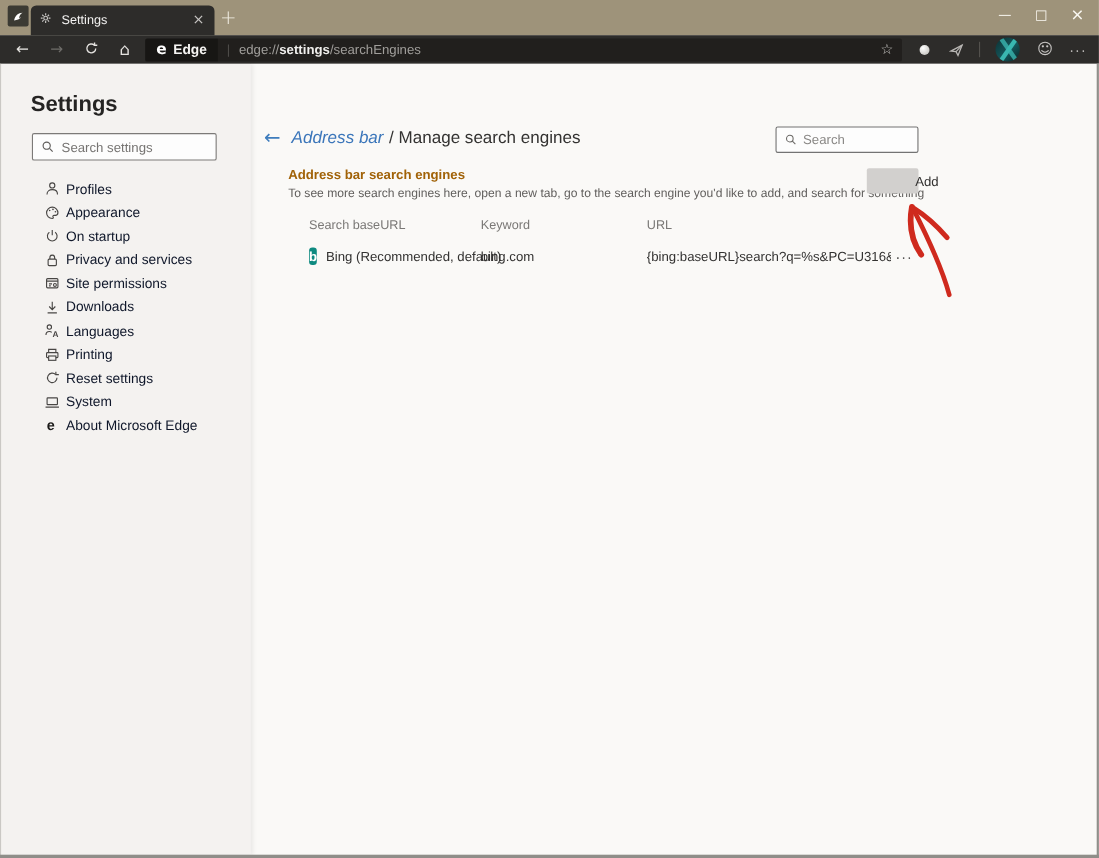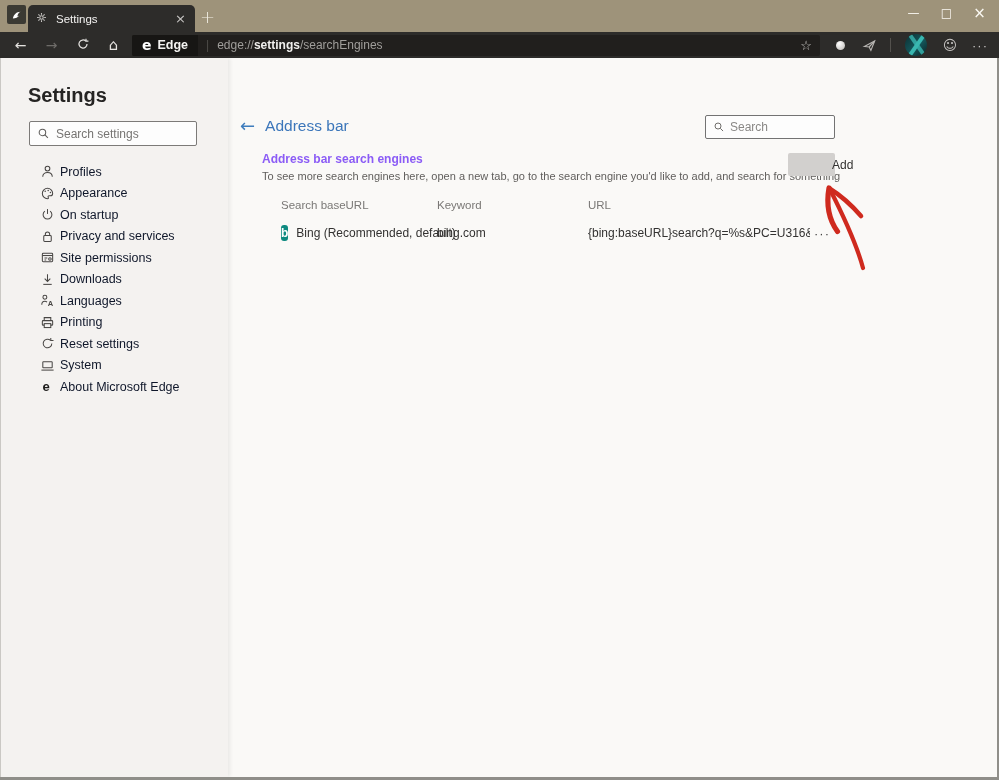--- a/index.html
+++ b/index.html
@@ -55,27 +55,27 @@
   .sb-search input { border:none; outline:none; background:transparent; flex:1; font-size:12px; margin-left:6px; color:#323130; font-family:"Liberation Sans",sans-serif; min-width:0; }
   .sb-search input::placeholder { color:#767472; }
   .nav { margin-top:15px; }
   .nav-item { display:flex; align-items:center; height:21.5px; padding-left:40px; cursor:pointer; }
   .nav-icon { width:15px; height:15px; flex:0 0 15px; display:flex; align-items:center; justify-content:center; }
   .nav-label { margin-left:5px; font-size:12.5px; color:#0f172a; white-space:nowrap; }
 
   .main { flex:1; position:relative; background:#faf9f7; }
   .crumb { position:absolute; left:12px; top:56px; height:24px; display:flex; align-items:center; font-size:15.5px; color:#333231; }
   .crumb-back { color:#3f7dbd; font-size:18px; margin-right:10px; cursor:pointer; line-height:1; }
-  .crumb-link { color:#3b76ba; cursor:pointer; }
+  .crumb-link { color:#3b76ba; cursor:pointer;font-style:italic; }
   .crumb-rest { margin-left:5px; }
   .main-search { position:absolute; left:477px; top:57px; width:130px; height:24px; border:1px solid #737373; border-radius:2px; background:#fdfdfd; display:flex; align-items:center; padding:0 7px; }
   .main-search input { border:none; outline:none; background:transparent; flex:1; font-size:12px; margin-left:5px; color:#323130; font-family:"Liberation Sans",sans-serif; min-width:0; }
   .main-search input::placeholder { color:#8a8886; }
 
-  .section-head { position:absolute; left:34px; top:94px; font-size:12px; font-weight:bold; color:#8b5cf6; }
+  .section-head { position:absolute; left:34px; top:94px; font-size:12px; font-weight:bold; color:#a16207; }
   .section-desc { position:absolute; left:34px; top:112px; font-size:11px; color:#605e5c; white-space:nowrap; }
   .add-btn { position:absolute; left:560px; top:95px; width:47px; height:23px; background:#d2d0ce; border:none; border-radius:2px; font-size:12px; color:#323130; cursor:pointer; font-family:"Liberation Sans",sans-serif;padding-left:44px; }
 
   .se-table { position:absolute; left:53px; top:138px; width:553px; }
   .se-hrow, .se-row { display:grid; grid-template-columns:156px 151px 1fr 24px; align-items:center; }
   .se-hrow { height:18px; font-size:11.5px; color:#7a7876; }
   .se-row { height:26px; margin-top:6px; font-size:12px; color:#333231; }
   .se-engine { display:flex; align-items:center; gap:8px; white-space:nowrap; }
   .bing-ic { width:16px; height:16px; border-radius:3px; background:#0e8a80; color:#ffffff; font-weight:bold; font-size:12px; display:flex; align-items:center; justify-content:center; line-height:1; }
   .se-url { white-space:nowrap; overflow:hidden; }
@@ -264,20 +264,21 @@
           </span>
         <span class="nav-label">About Microsoft Edge</span>
       </div>
     </div>
   </div>
 
   <div class="main">
     <div class="crumb">
       <span class="crumb-back sym">←</span>
       <span class="crumb-link">Address bar</span>
+      <span class="crumb-rest">/ Manage search engines</span>
     </div>
     <div class="main-search">
       <svg width="12" height="12" viewBox="0 0 16 16" fill="none" stroke="#6b6966" stroke-width="1.3">
         <circle cx="6.7" cy="6.7" r="4"></circle>
           <path d="M9.8 9.8l3.6 3.6"></path>
       </svg>
       <input type="text" placeholder="Search" style="">
     </div>
 
     <div class="section-head">Address bar search engines</div>

